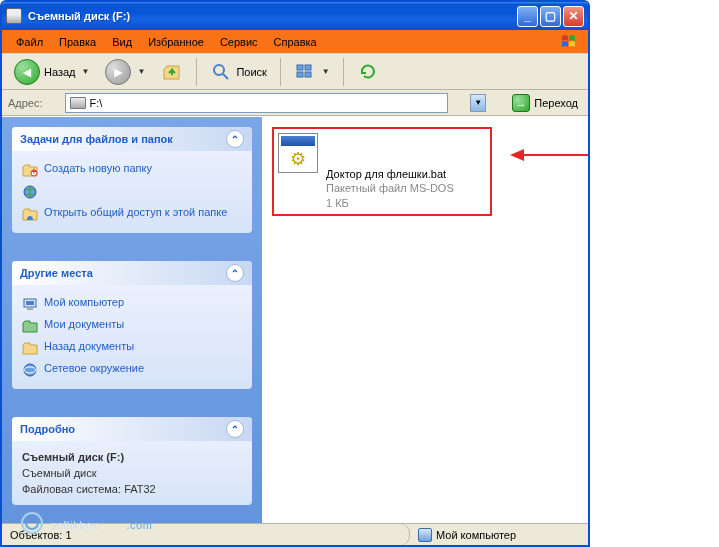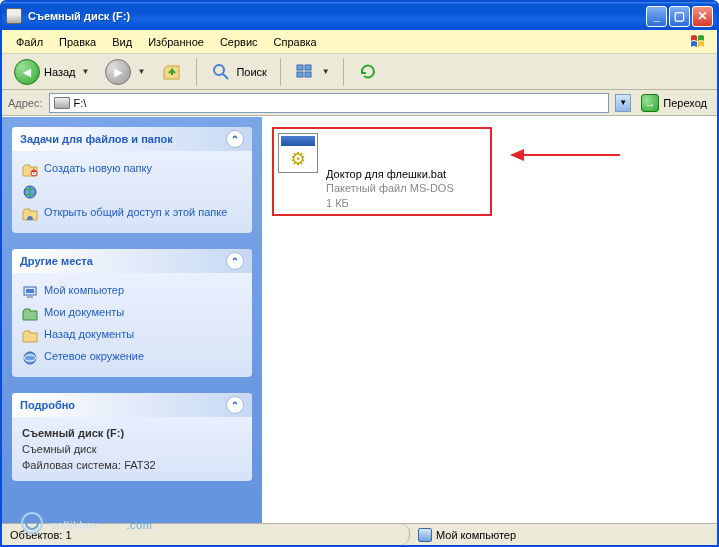--- a/index.html
+++ b/index.html
@@ -1,51 +1,51 @@
 <!DOCTYPE html>
 <html><head>
 <meta charset="utf-8">
 <style>
 * { box-sizing: border-box; margin: 0; padding: 0; font-family: Tahoma, sans-serif; font-size: 11px; }
 body { background: #fff; width: 719px; height: 547px; overflow: hidden; position: relative; }
 
-.window { width: 719px; height: 547px; border: 2px solid #0a4fd3; border-radius: 6px 6px 0 0; display: flex; flex-direction: column; background: #ece9d8; }
+.window { width: 590px; height: 547px; border: 2px solid #0a4fd3; border-radius: 6px 6px 0 0; display: flex; flex-direction: column; background: #ece9d8; }
 
 .titlebar { height: 28px; background: linear-gradient(to bottom, #3f8cf3 0%, #0856d6 8%, #0856d6 40%, #1464e4 60%, #0a4fd3 100%); display: flex; align-items: center; padding: 0 4px; color: #fff; font-weight: bold; font-size: 13px; border-radius: 4px 4px 0 0; }
 .titlebar .drive-icon { width: 16px; height: 16px; background: linear-gradient(to bottom, #eee 40%, #aaa 100%); border-radius: 2px; margin-right: 6px; border: 1px solid #666; }
 .titlebar .title-text { flex: 1; text-shadow: 1px 1px 1px rgba(0,0,0,0.3); }
 .winbtns { display: flex; gap: 2px; }
 .winbtn { width: 21px; height: 21px; border-radius: 3px; border: 1px solid #fff; display: flex; align-items: center; justify-content: center; font-weight: bold; color: #fff; font-size: 12px; }
 .winbtn.min, .winbtn.max { background: linear-gradient(to bottom, #7eaef5, #2e6bd6); }
 .winbtn.close { background: linear-gradient(to bottom, #f5937e, #d63a2e); }
 
-.menubar { height: 24px; background: #fef9c3; display: flex; align-items: center; padding: 2px 6px; border-bottom: 1px solid #d6d2c2; }
+.menubar { height: 24px; background: #f97316; display: flex; align-items: center; padding: 2px 6px; border-bottom: 1px solid #d6d2c2; }
 .menubar span { padding: 2px 8px; cursor: default; }
 .menubar .logo { margin-left: auto; width: 24px; height: 18px; display:flex; align-items:center; justify-content:center; }
 
 .toolbar { height: 36px; background: #ece9d8; display: flex; align-items: center; padding: 2px 6px; gap: 4px; border-bottom: 1px solid #b5b5a5; }
 .tbtn { display: flex; align-items: center; gap: 4px; padding: 2px 6px; height: 30px; border-radius: 3px; }
 .circlebtn { width: 26px; height: 26px; border-radius: 50%; background: radial-gradient(circle at 30% 30%, #9be09b, #2ea82e); border: 1px solid #1a7a1a; display: flex; align-items: center; justify-content: center; color: #fff; font-size: 14px; }
 .circlebtn.fwd { background: radial-gradient(circle at 30% 30%, #ddd, #999); border-color: #777; }
 .sep { width: 1px; height: 28px; background: #b5b5a5; margin: 0 3px; }
 .ticon { width: 22px; height: 22px; display: inline-flex; align-items: center; justify-content: center; }
 .drop { font-size: 8px; color: #333; margin-left: 2px; }
 
-.addrbar { height: 26px; background: #ece9d8; display: flex; align-items: center; padding: 2px 6px; gap: 6px; border-bottom: 1px solid #b5b5a5; }
+.addrbar { height: 26px; background: #ece9d8; display: flex; align-items: center; padding: 2px 6px; gap: 22px; border-bottom: 1px solid #b5b5a5; }
 .addrbar .lbl { color: #666; }
 .addrinput { flex: 1; height: 20px; border: 1px solid #7f9db9; background: #fff; display: flex; align-items: center; padding: 0 4px; gap: 4px; }
 .addrinput .drv { width: 16px; height: 12px; background: linear-gradient(to bottom,#eee,#aaa); border:1px solid #777; border-radius:1px; }
 .addrdrop { width: 16px; height: 18px; background: linear-gradient(to bottom,#d4e7fb,#8fb8e8); border: 1px solid #7f9db9; display:flex;align-items:center;justify-content:center; font-size:8px; }
 .gobtn { display: flex; align-items: center; gap: 4px; padding: 2px 4px; }
 .gobtn .goicon { width: 18px; height: 18px; border-radius: 3px; background: radial-gradient(circle at 30% 30%,#9be09b,#2ea82e); border:1px solid #1a7a1a; display:flex;align-items:center;justify-content:center;color:#fff;font-size:11px; }
 
 .content { flex: 1; display: flex; background: #fff; overflow: hidden; border-top: 1px solid #fff; }
 
 .sidebar { width: 260px; background: linear-gradient(to bottom, #7aa5e8 0%, #6494de 100%); padding: 10px; overflow-y: auto; }
-.sidepanel { background: linear-gradient(to bottom, #eff3ff 0%, #d6e3f7 100%); border-radius: 4px; margin-bottom: 16px; overflow: hidden; }
+.sidepanel { background: linear-gradient(to bottom, #eff3ff 0%, #d6e3f7 100%); border-radius: 4px; margin-bottom: 28px; overflow: hidden; }
 .sidepanel .hdr { background: linear-gradient(to right, #fff, #c7d8f3); height: 24px; display: flex; align-items: center; padding: 0 8px; font-weight: bold; color: #215dc6; font-size: 11px; }
 .sidepanel .hdr .chev { margin-left: auto; width: 18px; height: 18px; border-radius: 50%; border: 1px solid #a5b8d6; background: #fff; display:flex;align-items:center;justify-content:center; color:#215dc6; font-size:10px; }
 .sidepanel .body { padding: 8px 10px; }
 .sidepanel .item { display: flex; align-items: flex-start; gap: 6px; padding: 3px 0; color: #215dc6; cursor: pointer; }
 .sidepanel .item .ic { width: 16px; height: 16px; flex-shrink: 0; }
 .sidepanel .static { color: #333; padding: 2px 0; }
 .sidepanel .static strong { font-weight: bold; }
 
 .filepane { flex: 1; padding: 10px; background: #fff; position: relative; }
 .fileitem { display: flex; gap: 8px; width: 220px; border: 2px solid #e3262a; padding: 4px; }

